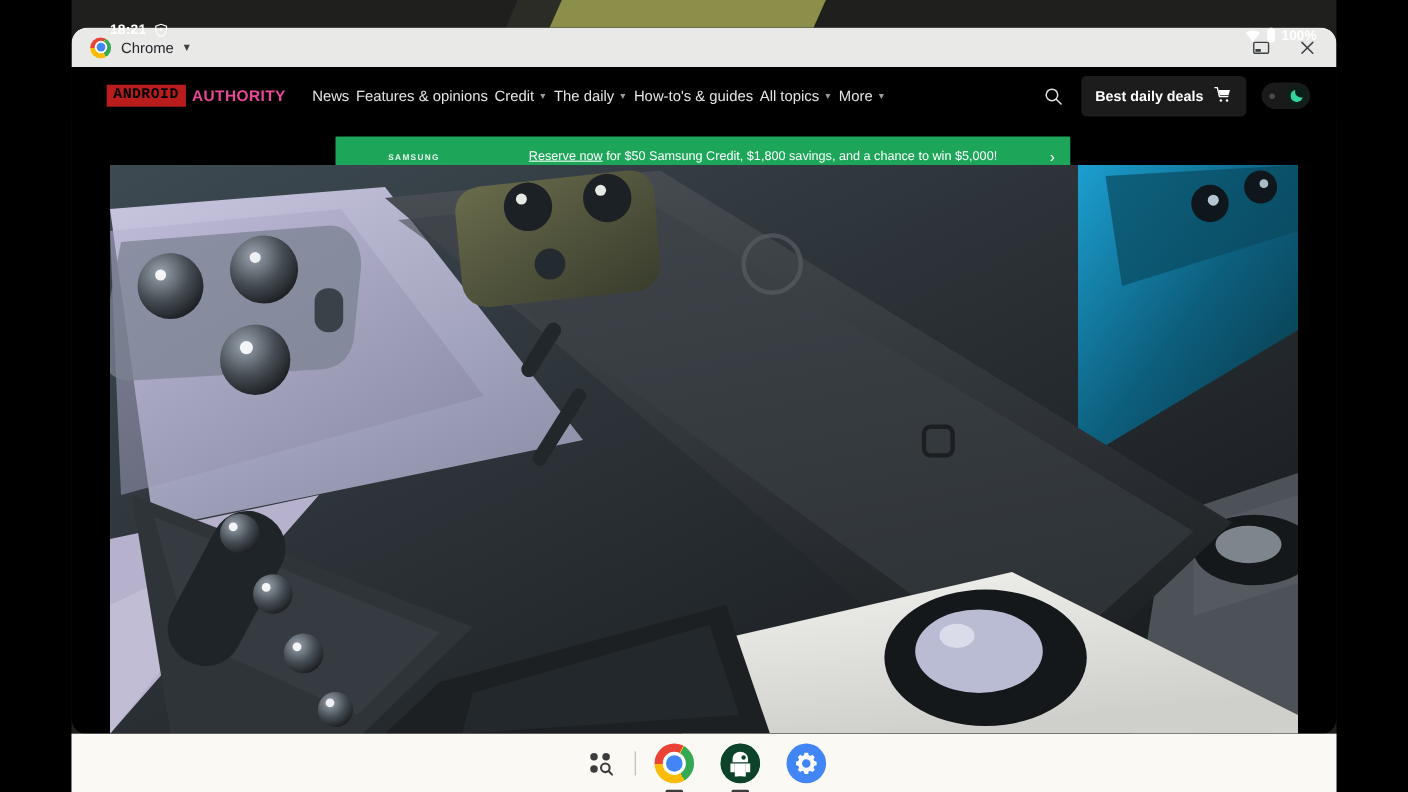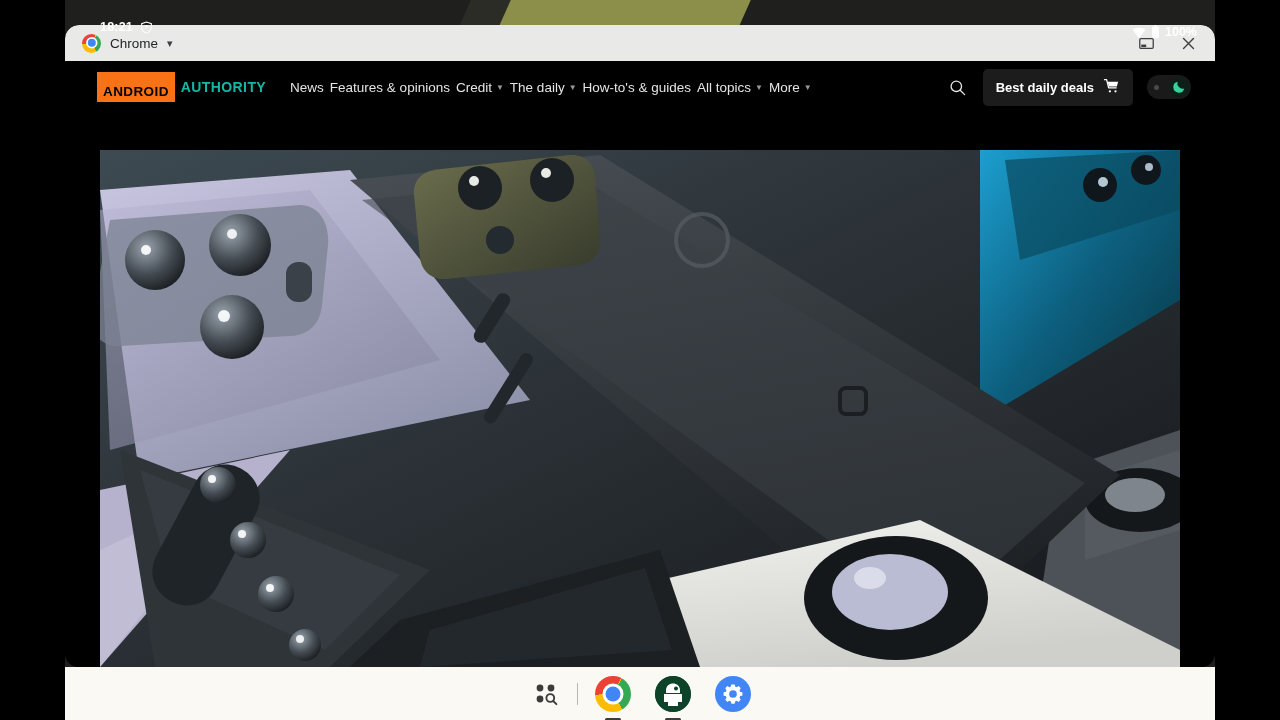--- a/index.html
+++ b/index.html
@@ -74,25 +74,25 @@
   }
 
   
   .site { height: 606px; background: #000; position: relative; overflow: hidden; }
   .nav {
     height: 52px; display: flex; align-items: center; padding: 0 24px 0 32px;
     gap: 0; background: #000;
   }
   .logo { display:flex; align-items:center; gap:6px; margin-right: 24px; }
   .logo-box {
-    background:#f97316; color:#000; font-weight:800; font-size:13.5px;
-    letter-spacing:.4px; padding:13px 6px 3px 6px; line-height:1;
-    font-family:Liberation Sans, sans-serif;
-  }
-  .logo-word { color:#14b8a6; font-weight:800; font-size:14px; letter-spacing:.4px; }
+    background:#b91c1c; color:#000; font-weight:800; font-size:13.5px;
+    letter-spacing:.4px; padding:3px 6px 3px 6px; line-height:1;
+    font-family:Liberation Mono, monospace;
+  }
+  .logo-word { color:#ec4899; font-weight:800; font-size:14px; letter-spacing:.4px; }
   .navlinks { display:flex; align-items:center; gap:6px; }
   .navlink {
     color:#e4e4e4; font-size:13.5px; display:flex; align-items:center; gap:4px;
     white-space:nowrap;
   }
   .navlink .chev { font-size:8px; color:#9a9a9a; }
   .nav-right { margin-left:auto; display:flex; align-items:center; gap:14px; }
   .search-btn { width:22px; height:22px; display:flex; align-items:center; justify-content:center; }
   .deals {
     background:#1c1c1c; color:#fff; font-size:13px; font-weight:bold;
@@ -275,20 +275,27 @@
             <span class="sun"></span>
             <span class="knob">
               <svg width="14" height="14" viewBox="0 0 24 24">
                   <path d="M21 14.5A9.3 9.3 0 0 1 9.5 3 9.5 9.5 0 1 0 21 14.5z" fill="#35d39a"></path>
                 </svg>
             </span>
           </div>
         </div>
       </div>
 
+      <div class="banner">
+        <span class="banner-brand">SAMSUNG</span>
+        <span class="banner-text">
+          <u>Reserve now</u><span> for $50 Samsung Credit, $1,800 savings, and a chance to win $5,000!</span>
+        </span>
+        <span class="banner-arrow">›</span>
+      </div>
 
       <div class="hero">
         <svg viewBox="0 0 1080 517" preserveAspectRatio="none">
           <defs>
             <linearGradient id="gBack" x1="0" y1="0" x2="1" y2="1">
               <stop offset="0" stop-color="#3d4a52"></stop>
                 <stop offset=".45" stop-color="#2b3136"></stop>
                 <stop offset="1" stop-color="#14171a"></stop>
             </linearGradient>
             <linearGradient id="gLav" x1="0" y1="0" x2=".6" y2="1">

